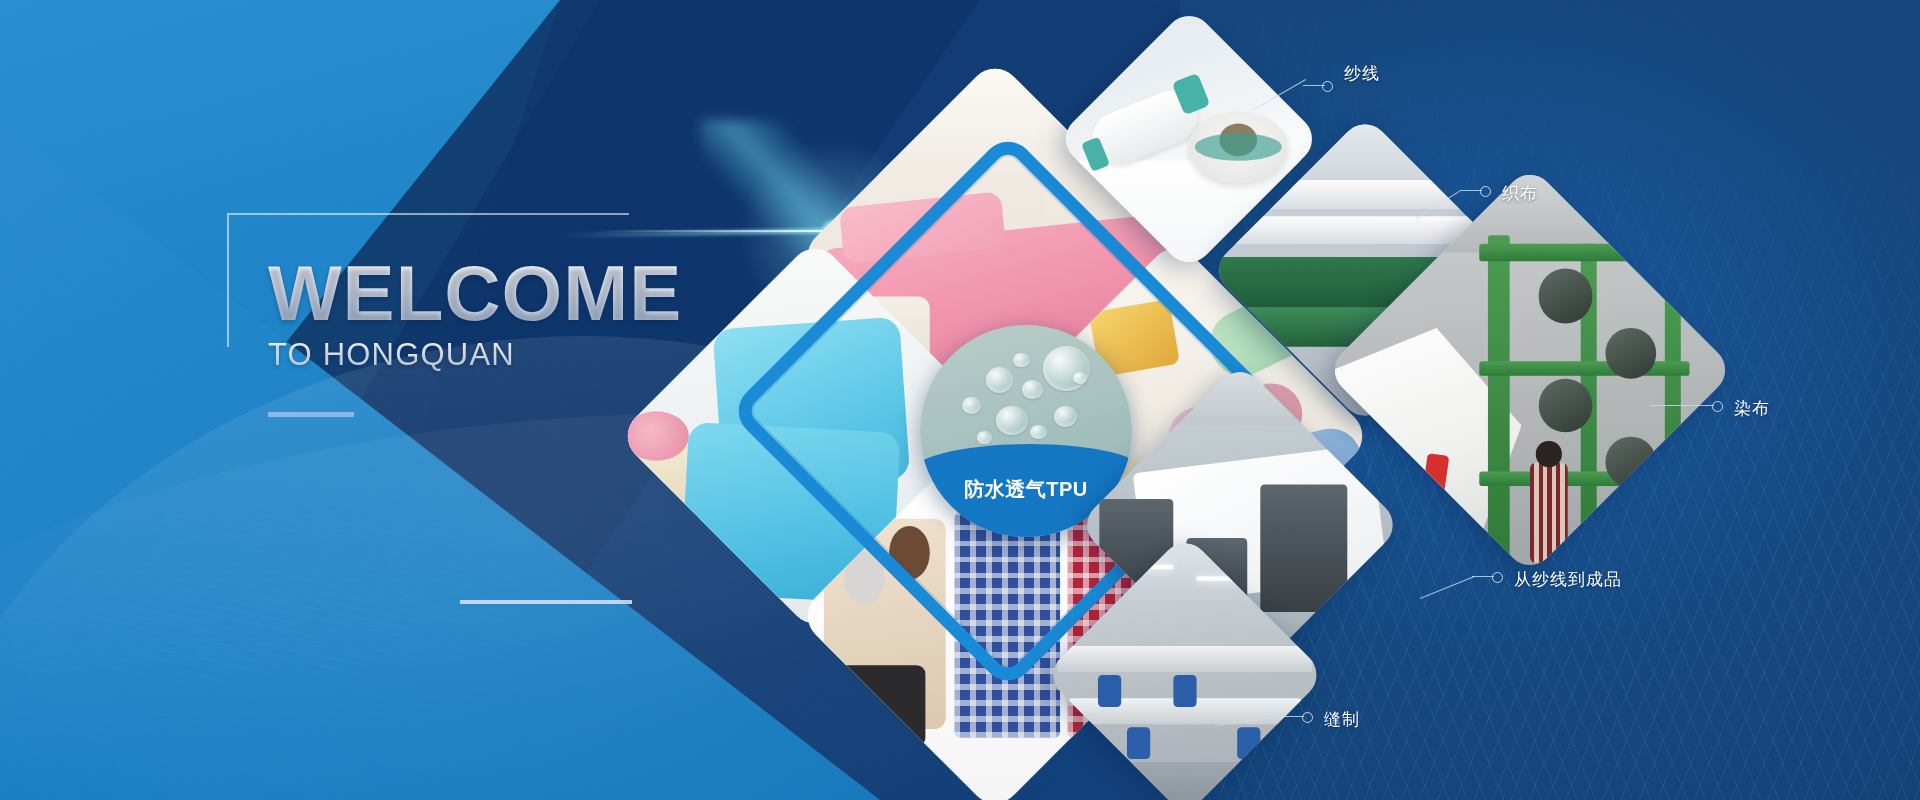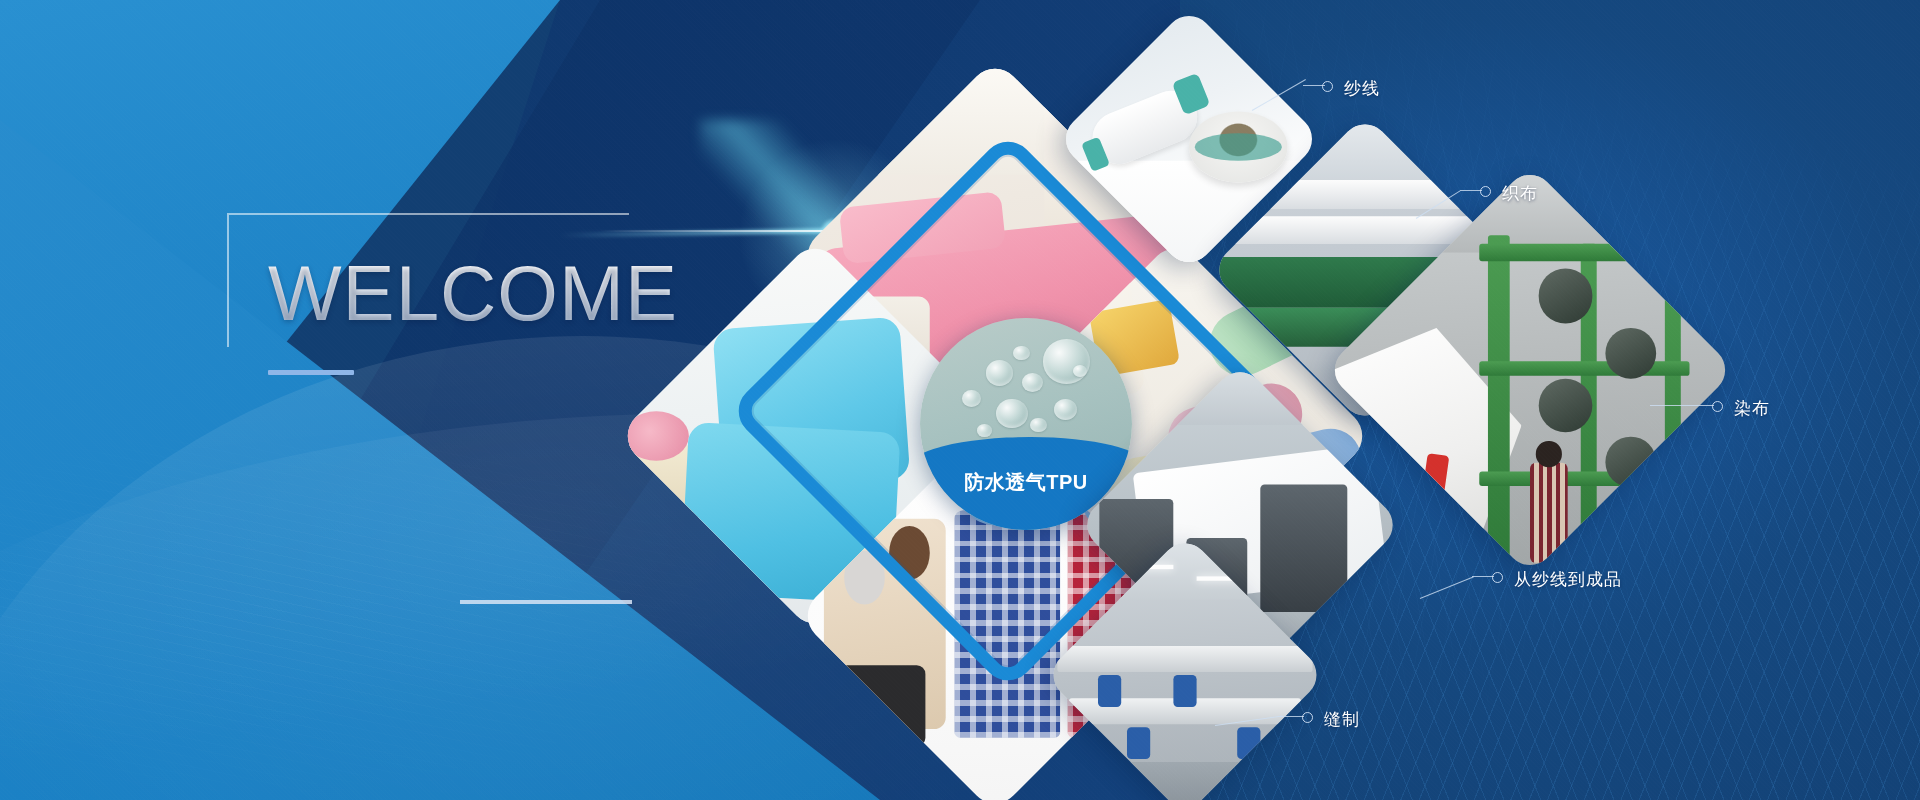--- a/index.html
+++ b/index.html
@@ -78,21 +78,21 @@
 
   
   .rule-flare{position:absolute;left:600px;top:230px;width:240px;height:2px;
     background:linear-gradient(90deg, rgba(255,255,255,0), rgba(255,255,255,.85));}
 
   
   .frame{position:absolute;left:227px;top:213px;width:400px;height:132px;
     border-left:2px solid rgba(255,255,255,.55);
     border-top:2px solid rgba(255,255,255,.55);}
   .txt{position:absolute;left:268px;top:256px;width:760px;}
-  .welcome{font-size:78px;line-height:.96;letter-spacing:1px;font-weight:400;
+  .welcome{font-size:78px;line-height:.96;letter-spacing:1px;font-weight:700;
     background:linear-gradient(180deg,#ffffff 0%,#f2f6fb 38%,#b9c9de 100%);
     -webkit-background-clip:text;background-clip:text;color:transparent;
     text-shadow:0 2px 5px rgba(0,20,60,.28);}
   .tohq{margin-top:6px;font-size:31px;letter-spacing:1.2px;font-weight:400;
     background:linear-gradient(180deg,#ffffff 0%,#eef3f9 45%,#c3d2e4 100%);
     -webkit-background-clip:text;background-clip:text;color:transparent;
     text-shadow:0 2px 4px rgba(0,20,60,.25);}
   .divider{margin-top:39px;width:86px;height:5px;background:#8fb6e8;border-radius:1px;}
   .cn-thin{margin-top:34px;font-size:32px;letter-spacing:13px;color:#ffffff;font-weight:300;
     text-shadow:0 2px 4px rgba(0,25,70,.30);}
@@ -171,21 +171,21 @@
         #2f4e9c;}
   .ph-bib .plaid2{position:absolute;left:68%;top:24%;width:24%;height:56%;border-radius:6px 6px 4px 4px;
       background:
         repeating-linear-gradient(90deg, rgba(255,255,255,.55) 0 4px, rgba(0,0,0,0) 4px 11px),
         repeating-linear-gradient(0deg, rgba(255,255,255,.55) 0 4px, rgba(0,0,0,0) 4px 11px),
         #b7233a;}
   .ph-bib .collar1{position:absolute;left:44%;top:21%;width:17%;height:7%;border-radius:50%;background:#8bb6e0;}
   .ph-bib .collar2{position:absolute;left:72%;top:21%;width:16%;height:7%;border-radius:50%;background:#8bb6e0;}
 
   
-  .tpu{position:absolute;left:185px;top:180px;width:212px;height:212px;border-radius:50%;
+  .tpu{position:absolute;left:185px;top:187px;width:212px;height:212px;border-radius:50%;
     overflow:hidden;box-shadow:0 6px 22px rgba(6,40,85,.38);}
   .tpu .water{position:absolute;inset:0;
     background:linear-gradient(165deg,#b9ccc9 0%,#a7c2c0 45%,#93b2b1 100%);}
   .tpu .drop{position:absolute;border-radius:50%;
     background:radial-gradient(circle at 34% 30%, rgba(255,255,255,.92), rgba(225,240,238,.48) 45%, rgba(150,185,183,.30) 75%);
     box-shadow:inset 0 -2px 4px rgba(255,255,255,.6), 0 1px 2px rgba(60,90,90,.22);}
   .tpu .band{position:absolute;left:-6%;bottom:0;width:112%;height:44%;
     background:#1477c4;border-radius:52% 48% 0 0 / 34% 30% 0 0;}
   .tpu .label{position:absolute;left:0;bottom:34px;width:100%;text-align:center;
     color:#fff;font-size:20px;font-weight:700;letter-spacing:.5px;}
@@ -279,20 +279,21 @@
   <div class="flare-glow"></div>
   <div class="flare-diag"></div>
   <div class="flare-diag2"></div>
   <div class="flare-beam"></div>
   <div class="flare-core"></div>
   <div class="rule-flare"></div>
 
   <div class="frame"></div>
   <div class="txt">
     <div class="welcome">WELCOME</div>
+    <div class="tohq">TO HONGQUAN</div>
     <div class="divider"></div>
   </div>
   <div class="rule-bottom"></div>
 
   <div class="cluster">
 
     <div class="dia dia-top">
       <div class="inner ph-bed">
         <div class="b6"></div>
           <div class="b4"></div>
@@ -428,21 +429,21 @@
       <div class="s-worker" style="left:30%;top:68%;width:8%;height:11%"></div>
       <div class="s-floor"></div>
     </div>
   </div>
 
   <div class="conn">
     <div class="ln" style="left:1252px;top:110px;width:62px;transform:rotate(-30deg);transform-origin:left center;"></div>
     <div class="ln" style="left:1303px;top:85px;width:22px;"></div>
     <div class="dot" style="left:1322px;top:81px;"></div>
   </div>
-  <div class="plabel" style="left:1344px;top:77px;text-align:center;">纱线</div>
+  <div class="plabel" style="left:1344px;top:62px;text-align:center;">纱线</div>
 
   <div class="conn">
     <div class="ln" style="left:1416px;top:218px;width:52px;transform:rotate(-32deg);transform-origin:left center;"></div>
     <div class="ln" style="left:1460px;top:190px;width:22px;"></div>
     <div class="dot" style="left:1480px;top:186px;"></div>
   </div>
   <div class="plabel" style="left:1502px;top:182px;">织布</div>
 
   <div class="conn">
     <div class="ln" style="left:1650px;top:405px;width:64px;"></div>

